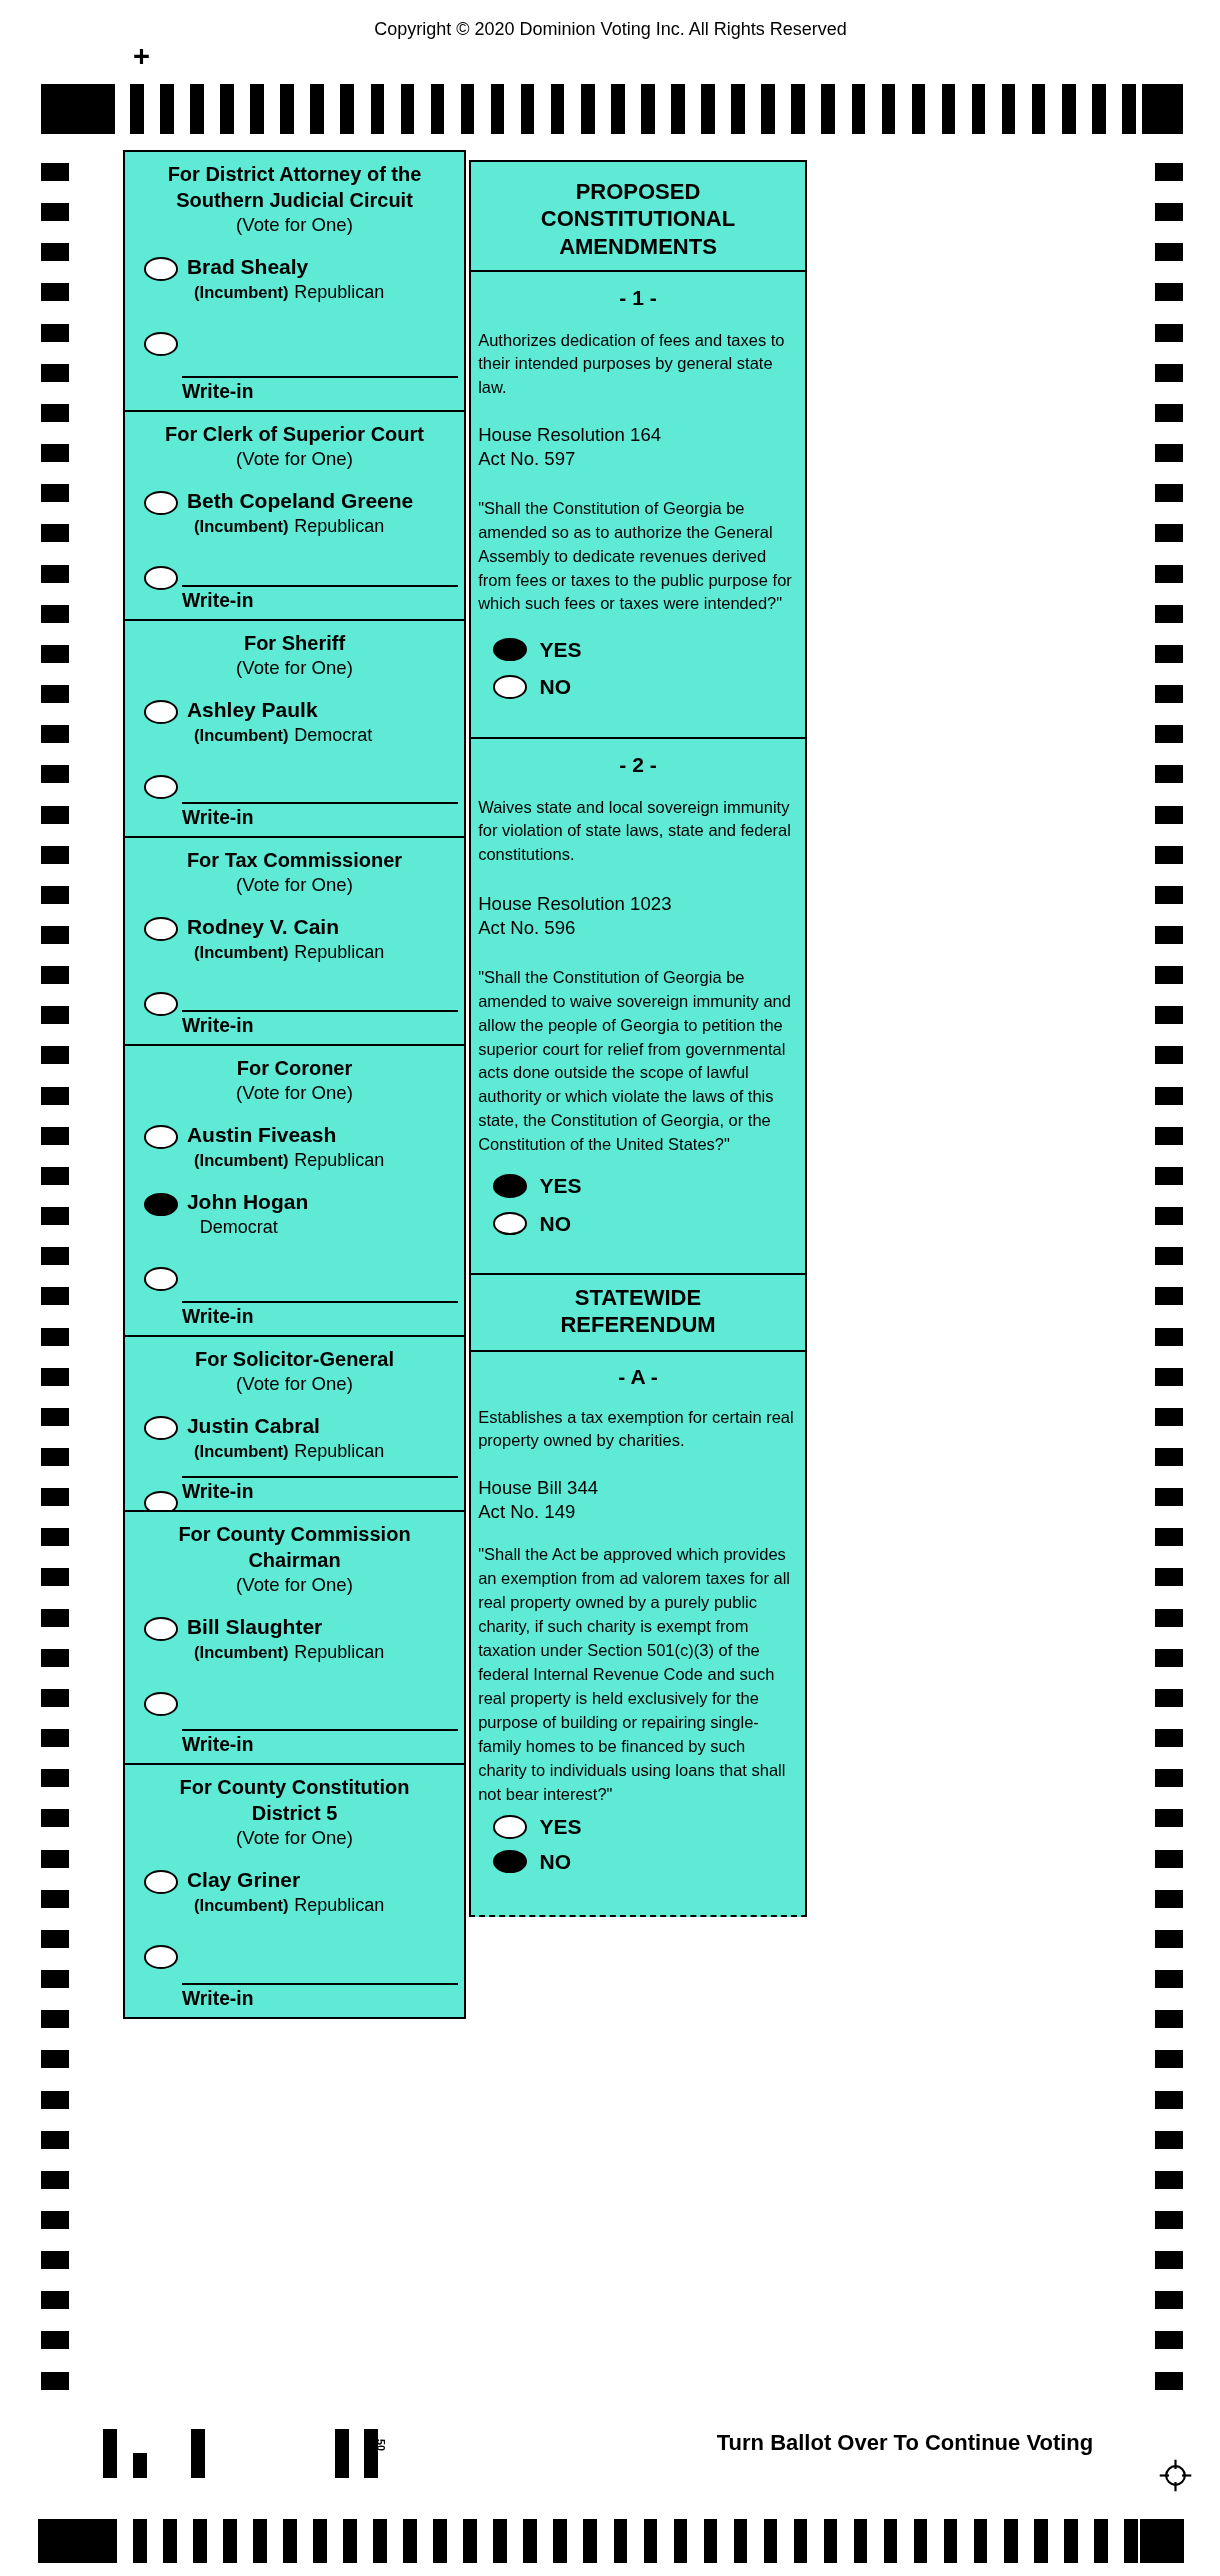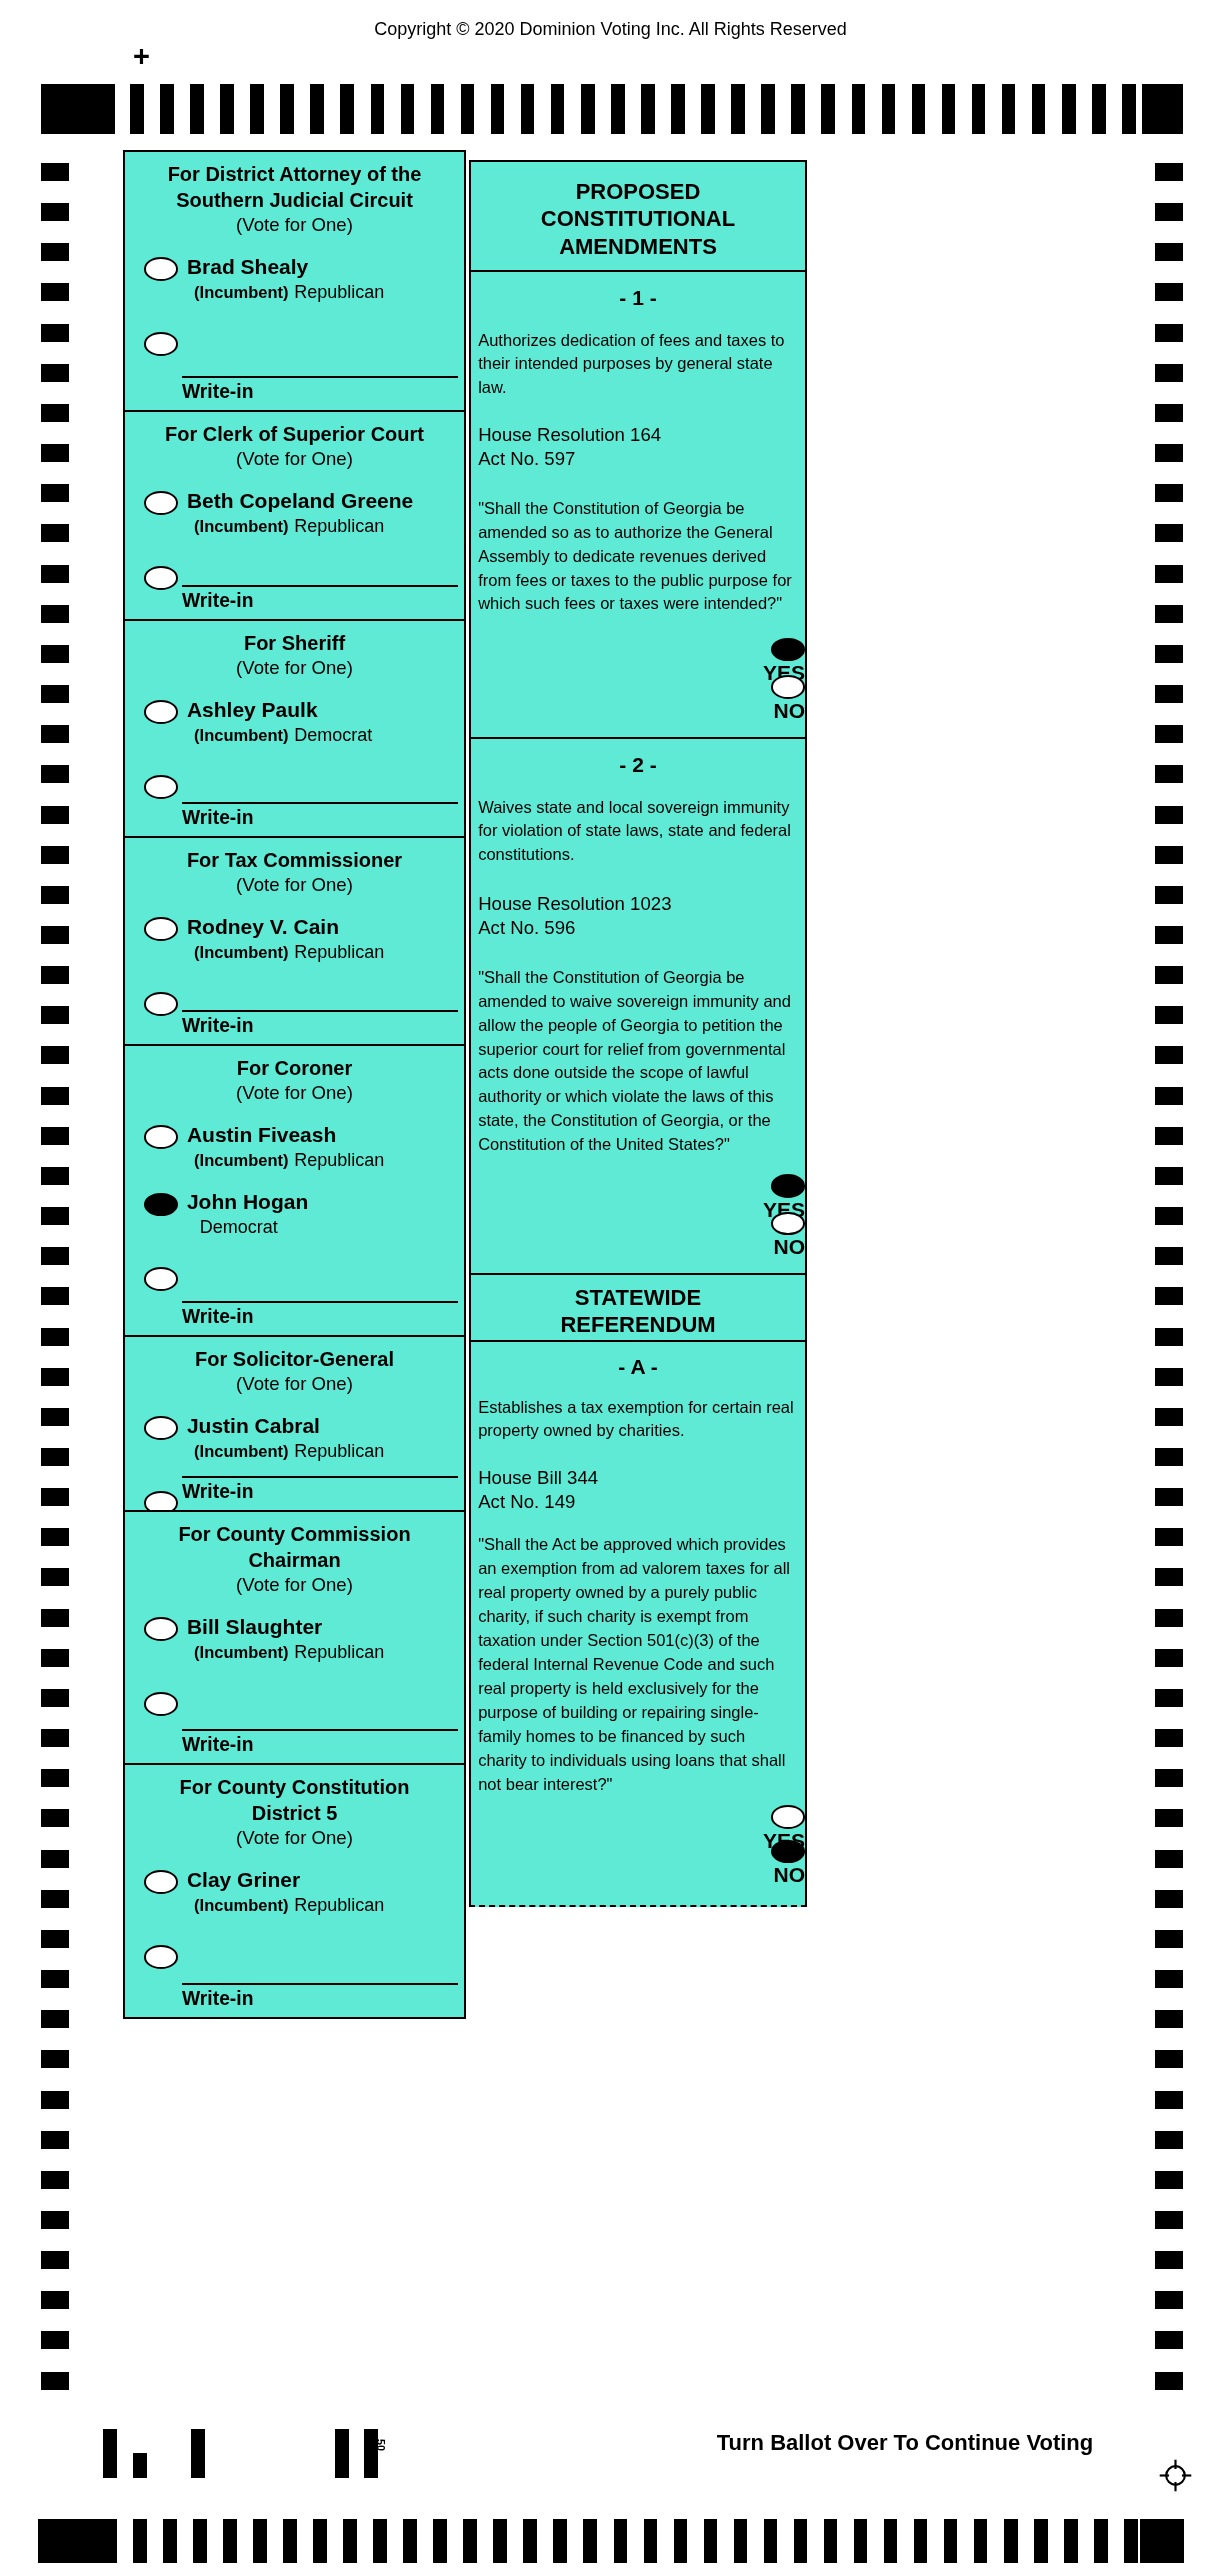--- a/index.html
+++ b/index.html
@@ -39,21 +39,21 @@
   .wline{border-top:2.1px solid #000;}
   .wlabel{font-weight:bold;font-size:19.3px;margin-top:2.9px;}
 
   .hdr{font-weight:bold;font-size:22px;text-align:center;line-height:1.26;}
   .hdr.h3{padding-top:15.7px;}
   .hdr.h2{padding-top:8.6px;}
   .mnum{font-weight:bold;font-size:21px;text-align:center;}
   .msum{font-weight:normal;font-size:16.5px;line-height:1.42;padding:0 7.2px;}
   .mref{font-size:18.6px;line-height:1.28;padding:0 7.2px;}
   .mq{font-size:16.5px;line-height:1.45;padding:0 7.2px;}
-  .choice{display:flex;align-items:flex-end;margin-left:21.5px;height:29px;flex-direction:column;}
+  .choice{display:flex;align-items:flex-start;margin-left:21.5px;height:29px;}
   .chlabel{font-weight:bold;font-size:21px;margin-left:13px;}
 
   .m1 .mnum{margin-top:14.3px}.m1 .msum{margin-top:18.6px}.m1 .mref{margin-top:24px}
   .m1 .mq{margin-top:26px}.m1 .choice.yes{margin-top:21.5px}.m1 .choice.no{margin-top:8.6px}
   .m2 .mnum{margin-top:14.3px}.m2 .msum{margin-top:18.6px}.m2 .mref{margin-top:26px}
   .m2 .mq{margin-top:26px}.m2 .choice.yes{margin-top:17px}.m2 .choice.no{margin-top:8.6px}
   .m3 .mnum{margin-top:13px}.m3 .msum{margin-top:17px}.m3 .mref{margin-top:23px}
   .m3 .mq{margin-top:20px}.m3 .choice.yes{margin-top:8.6px}.m3 .choice.no{margin-top:5.7px}
 
   #turn-over{position:absolute;left:686px;top:2430px;width:438px;text-align:center;
@@ -442,21 +442,21 @@
     <div class="choice yes">
       <span class="oval filled"></span>
       <span class="chlabel">YES</span>
     </div>
     <div class="choice no">
       <span class="oval"></span>
       <span class="chlabel">NO</span>
     </div>
   </section>
 
-  <section style="height:67px" class="hdr h2">
+  <section style="height:77px" class="hdr h2">
     <div>STATEWIDE</div>
     <div>REFERENDUM</div>
   </section>
 
   <section class="measure m3" style="height:565px">
     <div class="mnum">- A -</div>
     <div class="msum">Establishes a tax exemption for certain real property owned by charities.</div>
     <div class="mref">
       <div>House Bill 344</div>
       <div>Act No. 149</div>

